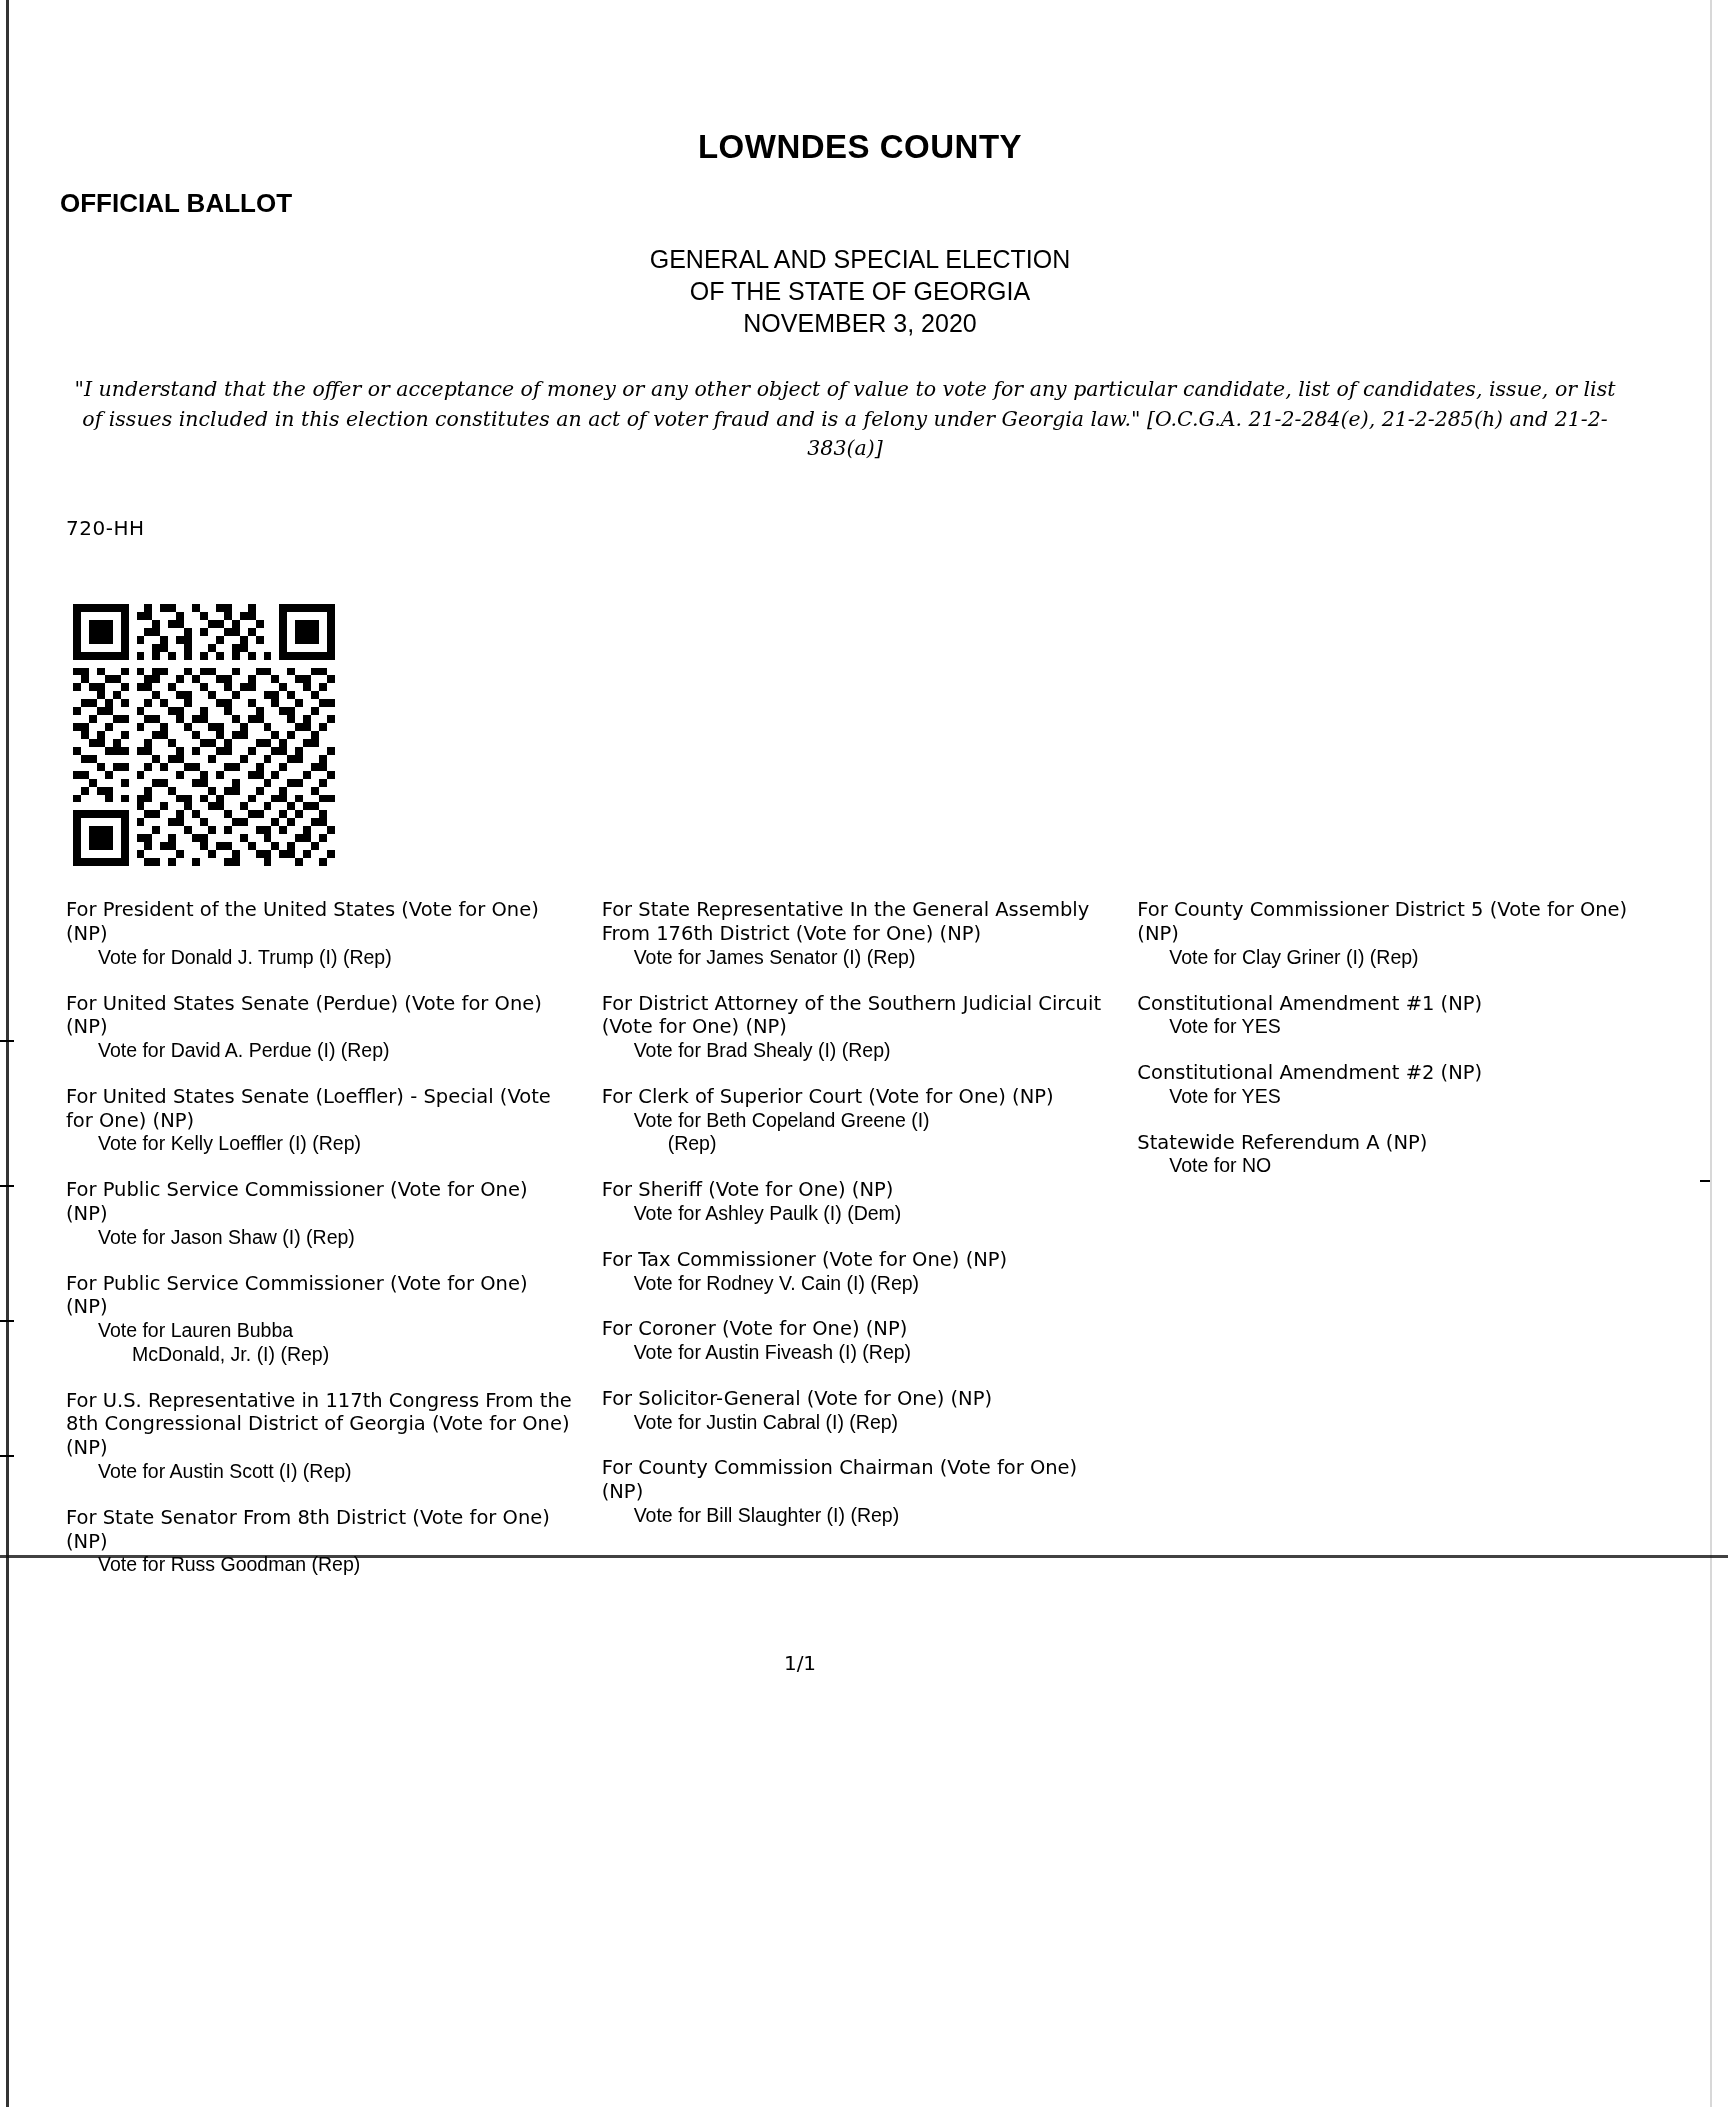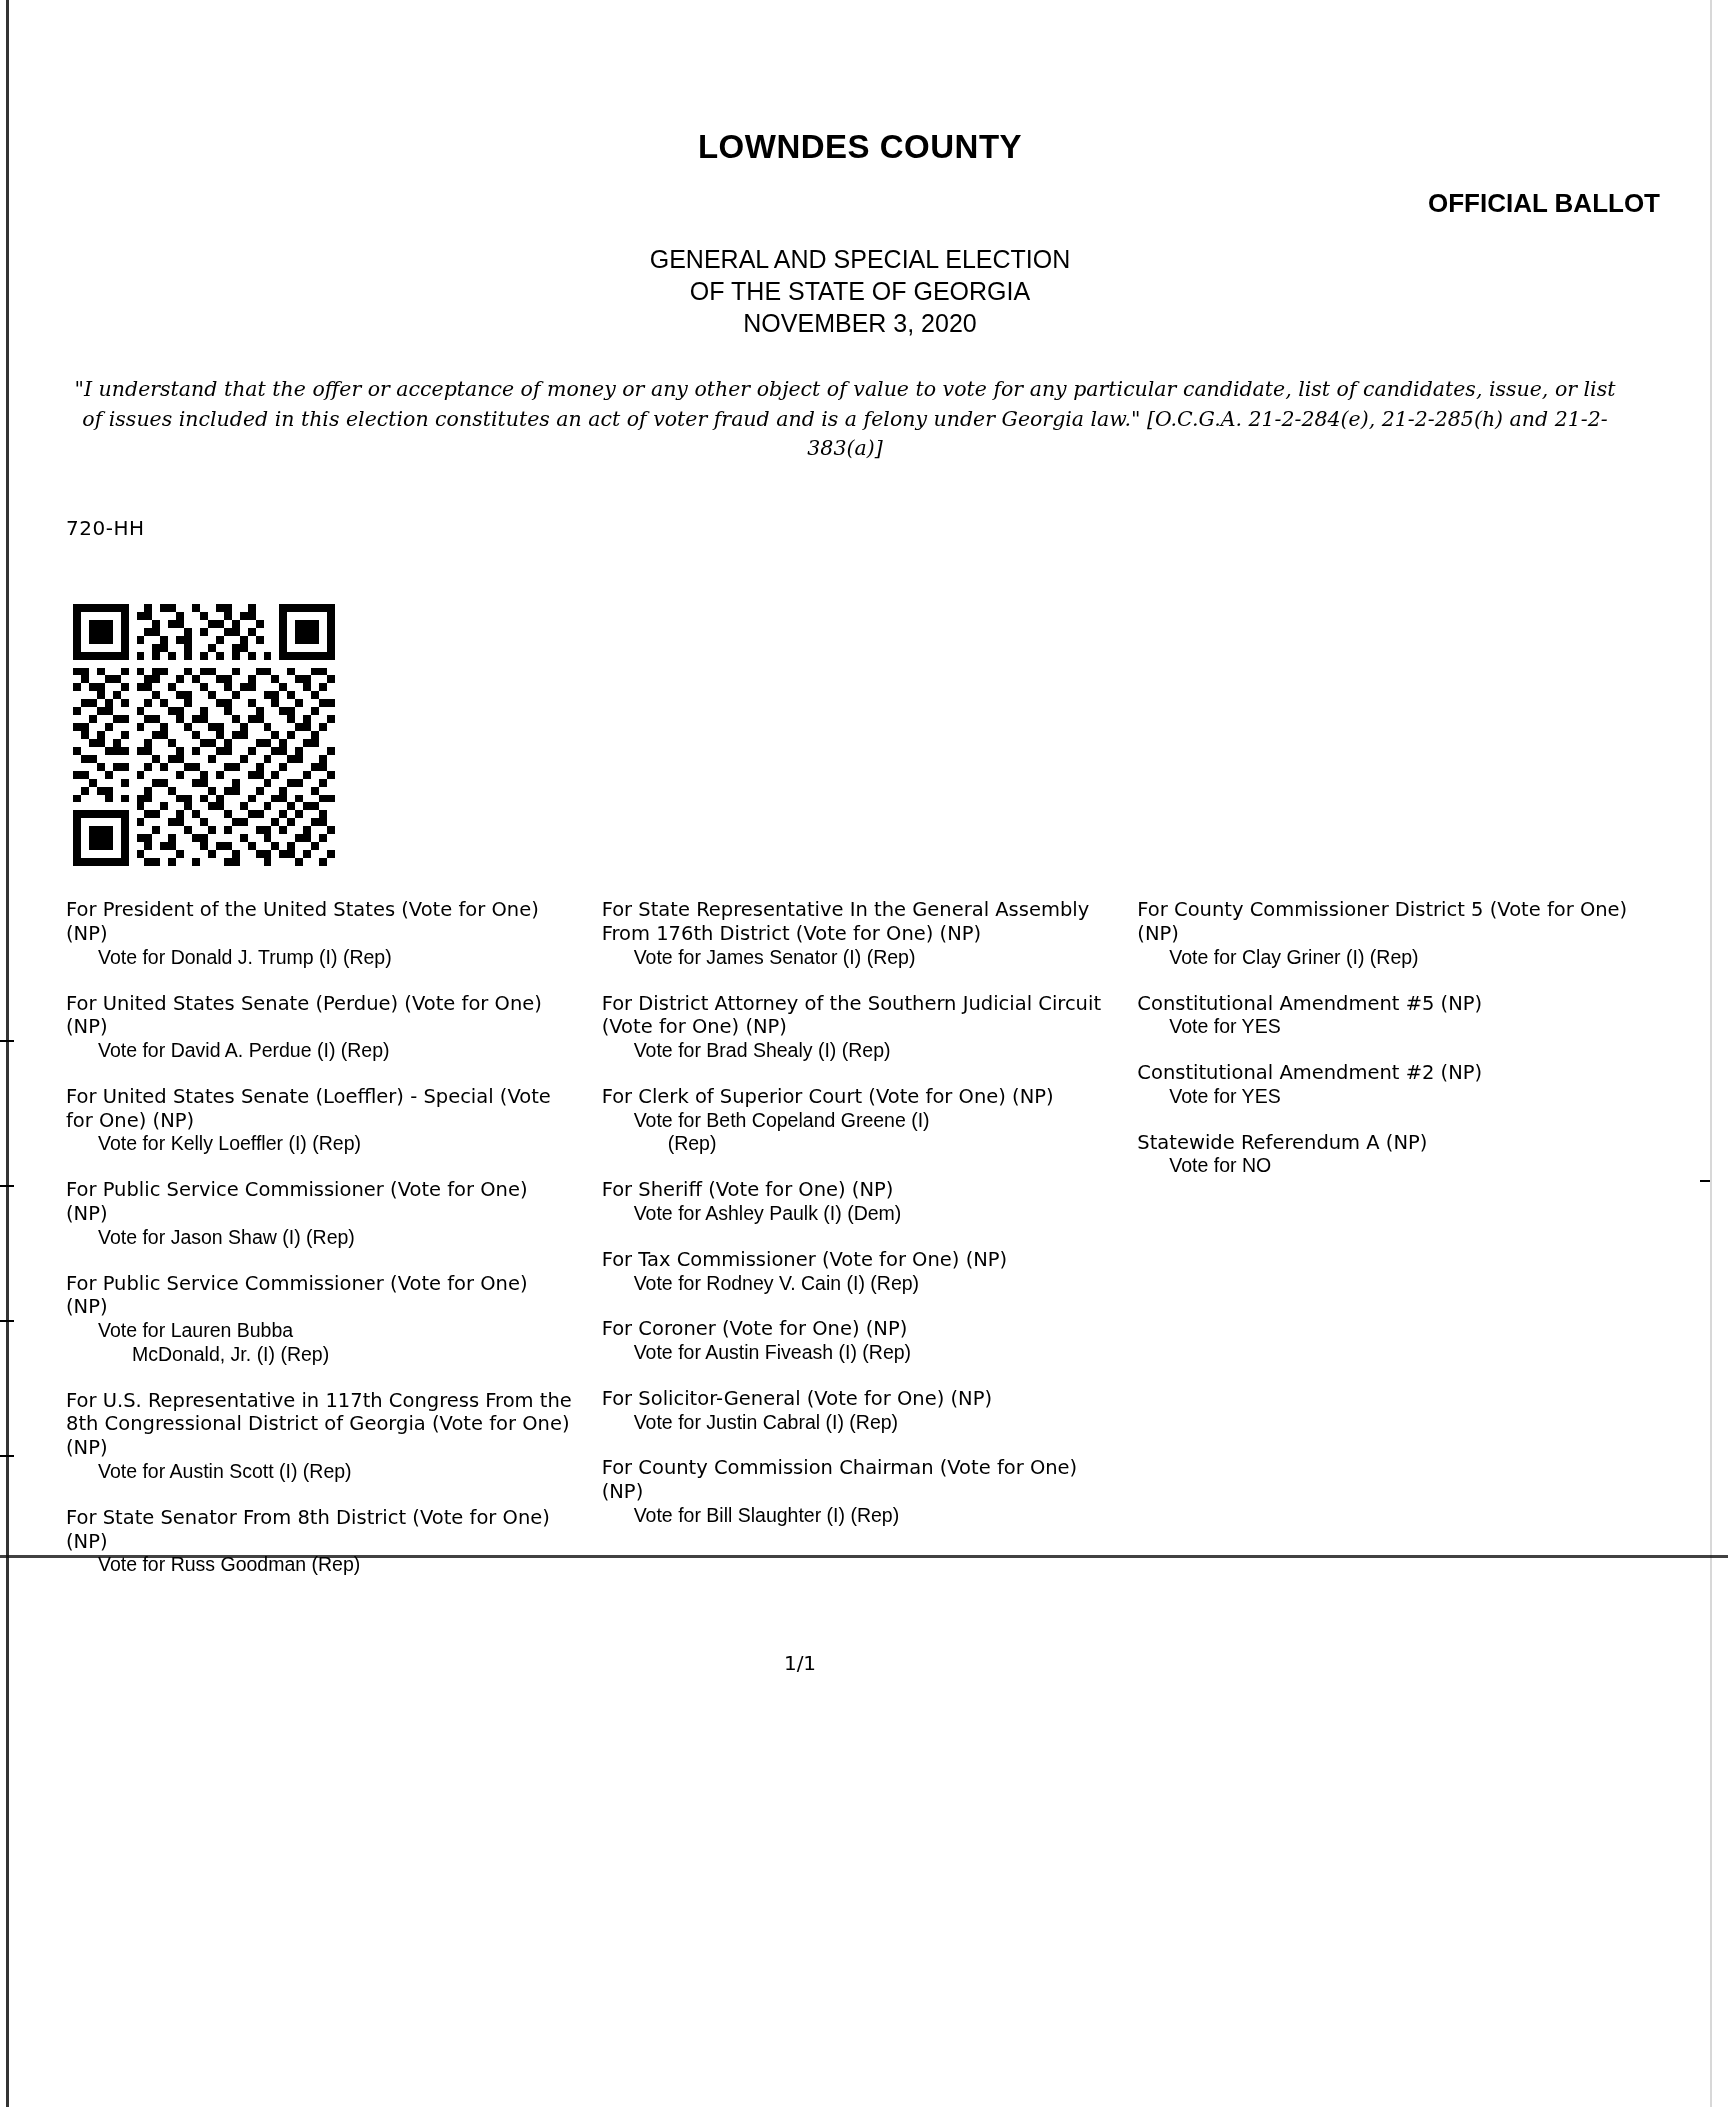--- a/index.html
+++ b/index.html
@@ -68,21 +68,21 @@
   h1.title {
     text-align: center;
     font-family: "Liberation Sans", sans-serif;
     font-size: 33px;
     font-weight: bold;
     letter-spacing: 0.5px;
     margin: 0;
     padding-top: 128px;
   }
   h2.subtitle {
-    text-align: right;
+    text-align: left;
     font-family: "Liberation Sans", sans-serif;
     font-size: 26px;
     font-weight: bold;
     margin: 0;
     padding-top: 22px;
   }
   .electionline {
     text-align: center;
     font-family: "Liberation Sans", sans-serif;
     font-size: 25px;
@@ -548,21 +548,21 @@
           <p class="choice">Vote for Bill Slaughter (I) (Rep)</p>
         </div>
       </div>
 
       <div class="col">
         <div class="contest">
           <p class="contest-title">For County Commissioner District 5  (Vote for One) (NP)</p>
           <p class="choice">Vote for Clay Griner (I) (Rep)</p>
         </div>
         <div class="contest">
-          <p class="contest-title">Constitutional Amendment #5 (NP)</p>
+          <p class="contest-title">Constitutional Amendment #1 (NP)</p>
           <p class="choice">Vote for YES</p>
         </div>
         <div class="contest">
           <p class="contest-title">Constitutional Amendment #2 (NP)</p>
           <p class="choice">Vote for YES</p>
         </div>
         <div class="contest">
           <p class="contest-title">Statewide Referendum A (NP)</p>
           <p class="choice">Vote for NO</p>
         </div>

